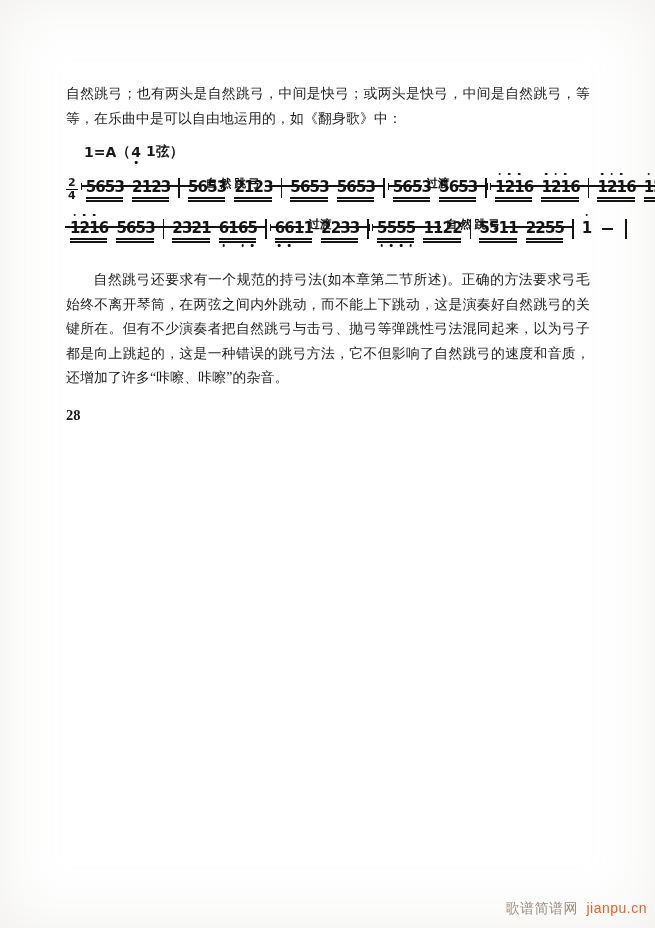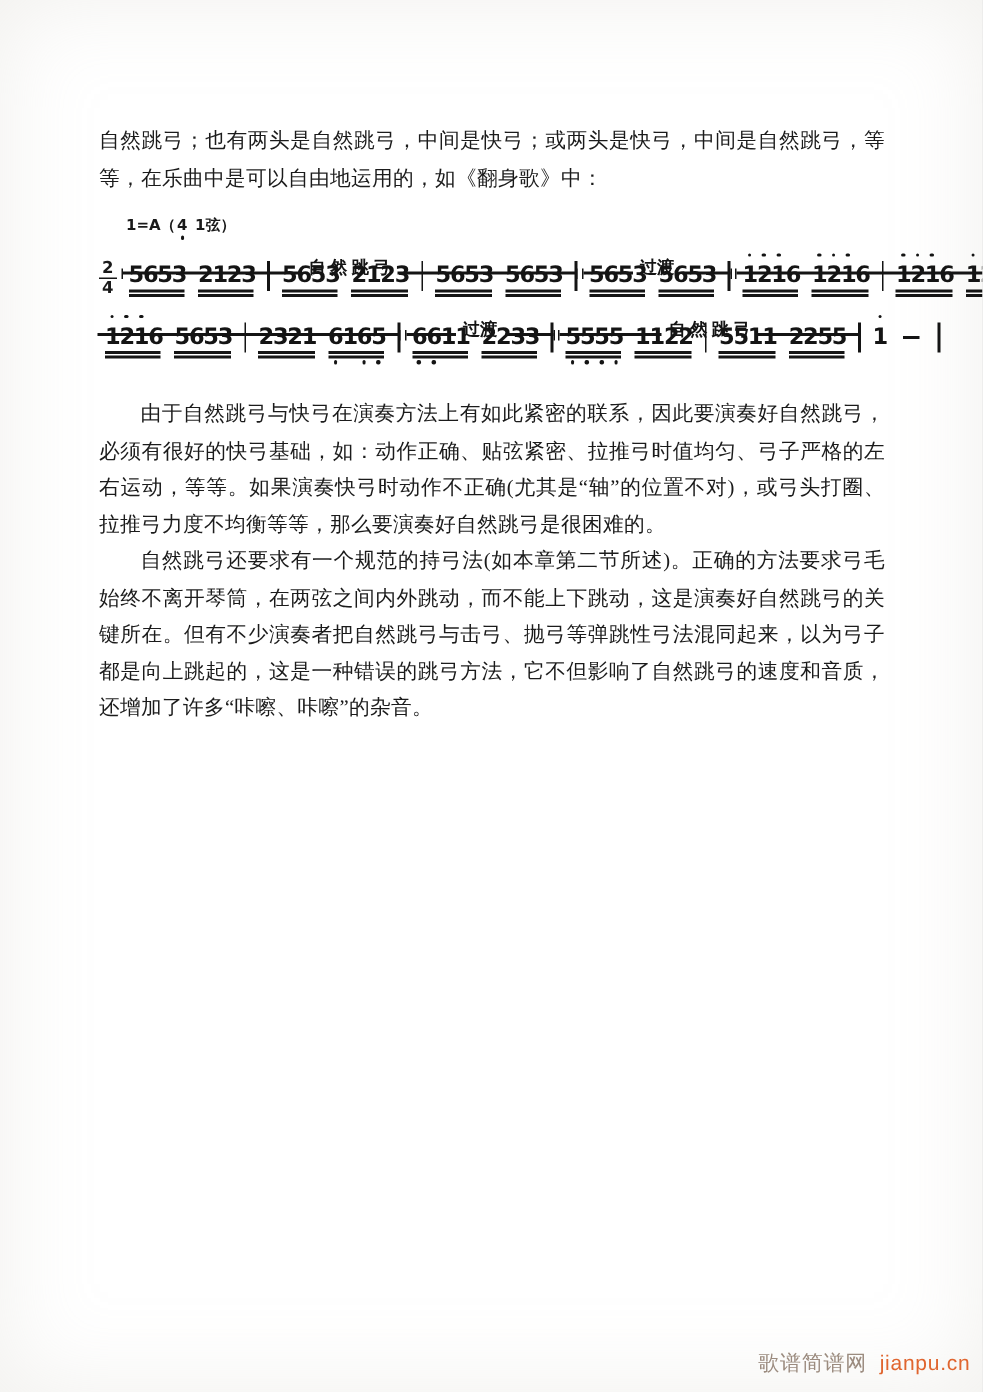--- a/index.html
+++ b/index.html
@@ -22,21 +22,21 @@
     letter-spacing:.2px;
     text-align:justify;
     color:#1b1b1b;
   }
   .para.indent{text-indent:2em;}
 
   
   .keysig{
     margin:12px 0 4px 18px;
     font-weight:700;
-    font-size:10px;
+    font-size:14px;
     font-family:"DejaVu Sans","Liberation Sans",sans-serif;
     display:flex;align-items:center;
   }
   .keysig .lownote{position:relative;margin:0 5px 0 1px;}
   .keysig .lownote .db{left:50%;transform:translateX(-50%);bottom:-4px;}
 
   
   .score{margin-top:2px;font-family:"DejaVu Sans","Liberation Sans",sans-serif;}
   .score-line{position:relative;margin-bottom:16px;}
   .m-row{display:flex;align-items:flex-end;margin-top:17px;}
@@ -365,23 +365,23 @@
             <span class="tick"></span>
             <span class="seg"></span>
             <span class="blabel">自 然 跳 弓</span>
             <span class="seg"></span>
             <span class="tick"></span>
           </div>
         </div>
       </div>
 
     <div class="paras" id="paras">
-        <p class="para indent">由于自然跳弓与快弓在演奏方法上有如此紧密的联系，因此要演奏好自然跳弓，必须有很好的快弓基础，如：动作正确、贴弦紧密、拉推弓时值均匀、弓子严格的左右运动，等等。如果演奏快弓时动作不正确(尤其是“轴”的位置不对)，或弓头打圈、拉推弓力度不均衡等等，那么要演奏好自然跳弓是很困难的。</p>
         <p class="para indent">自然跳弓还要求有一个规范的持弓法(如本章第二节所述)。正确的方法要求弓毛始终不离开琴筒，在两弦之间内外跳动，而不能上下跳动，这是演奏好自然跳弓的关键所在。但有不少演奏者把自然跳弓与击弓、抛弓等弹跳性弓法混同起来，以为弓子都是向上跳起的，这是一种错误的跳弓方法，它不但影响了自然跳弓的速度和音质，还增加了许多“咔嚓、咔嚓”的杂音。</p>
       </div>
 
+    <div class="pagenum">28</div>
   </div>
 
   <div class="watermark">
     <span class="wm-name">歌谱简谱网</span>
     <span class="wm-url">jianpu.cn</span>
   </div>
 </div>
 
 </body></html>

